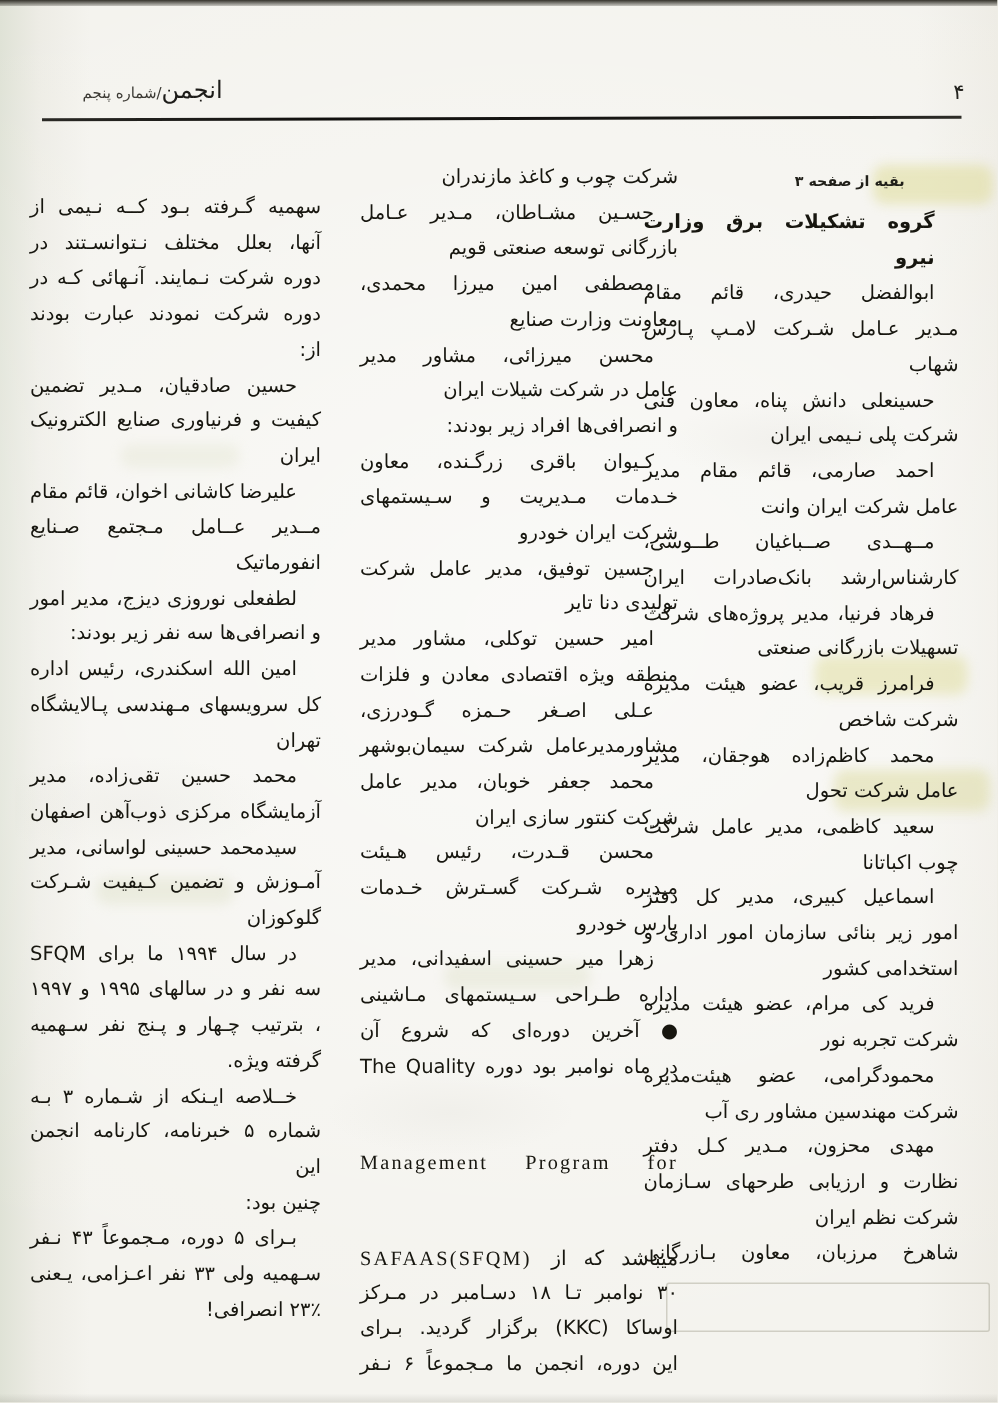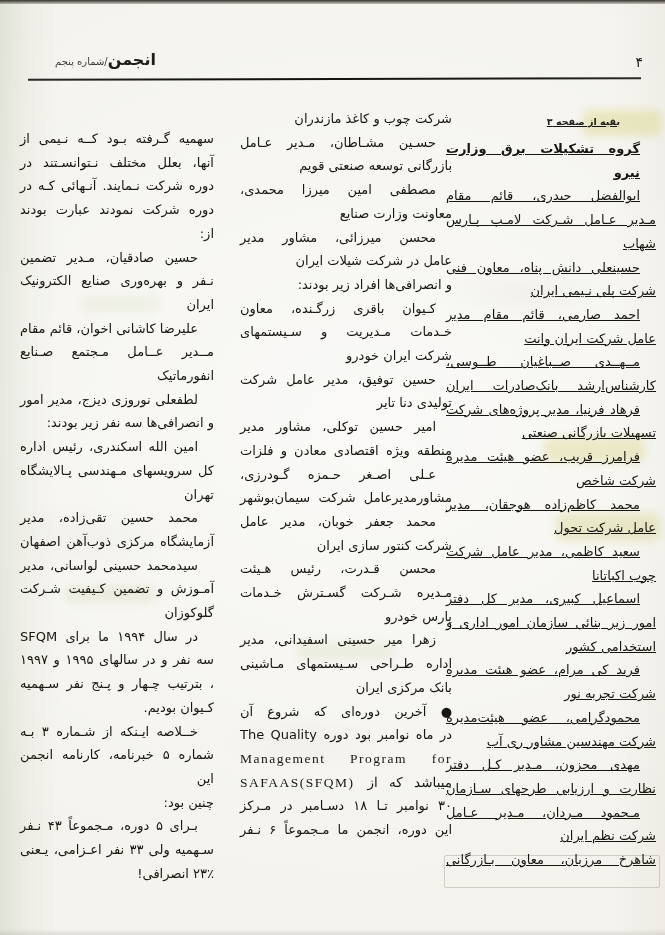--- a/index.html
+++ b/index.html
@@ -25,21 +25,21 @@
   .edge-bottom {
     position: absolute; left: 0; bottom: 0; width: 665px; height: 6px;
     background: linear-gradient(0deg, rgba(120,118,108,.18), rgba(120,118,108,0));
   }
 
   
   .hdr-title {
     position: absolute; left: 55px; top: 50px;
     direction: rtl; color: #1d1c19; white-space: nowrap;
   }
-  .hdr-title .t-bold { font-weight: bold; font-size: 16px; letter-spacing: .2px; }
+  .hdr-title .t-bold { font-weight: normal; font-size: 16px; letter-spacing: .2px; }
   .hdr-title .t-rest { font-size: 10px; color: #3c3a34; }
   .pg-num {
     position: absolute; right: 22px; top: 54px;
     font-size: 14px; color: #23221e;
   }
   .hdr-rule {
     position: absolute; left: 28px; top: 78px; width: 613px; height: 2px;
     background: linear-gradient(90deg, #2a2925, #11100e 30%, #1b1a17 85%, #2e2d28);
     transform: rotate(-0.15deg);
   }
@@ -47,34 +47,34 @@
   
   .col {
     position: absolute; top: 107px;
     direction: rtl;
     font-size: 13px; line-height: 23.7px;
     color: #17160f;
     text-rendering: optimizeLegibility;
   }
   .col-left  { left: 20px;  width: 194px; margin-top: 20px; }
   .col-mid   { left: 240px; width: 212px; }
-  .col-right { left: 446px; width: 210px; text-decoration: underline; }
+  .col-right { left: 429px; width: 210px; }
 
   .ln { direction: rtl; text-align: justify; text-align-last: justify; min-height: 23.7px; }
   .s-j  {}
   .s-ji { padding-right: 16px; }
   .s-r  { text-align-last: right; }
   .s-sm {
     font-size: 9.5px; font-weight: bold;
     text-align-last: right; padding-right: 36px;
     min-height: 30px; line-height: 30px; color: #201f19;
   }
   .s-b { font-weight: bold; }
   .s-lt { direction: ltr; text-align: justify; text-align-last: justify; }
-  .s-lt.latin { font-family: "Liberation Serif", "DejaVu Serif", serif; font-size: 13.5px; letter-spacing: 1.5px; }
+  .s-lt.latin { font-family: "Liberation Serif", "DejaVu Serif", serif; font-size: 13.5px; letter-spacing: 1.5px; margin-top: 40px; }
 
   
   .blob {
     position: absolute; border-radius: 8px;
     filter: blur(4px);
     pointer-events: none;
   }
   .blob.b1 { left: 582px; top: 110px; width: 80px;  height: 26px; background: #dcd98f; opacity: .5; }
   .blob.b2 { left: 543px; top: 437px; width: 102px; height: 26px; background: #dcd98f; opacity: .45; }
   .blob.b3 { left: 556px; top: 513px; width: 104px; height: 28px; background: #d8d692; opacity: .45; }
@@ -143,21 +143,20 @@
       <div class="ln s-r">چوب اکباتانا</div>
       <div class="ln s-ji">اسماعیل کبیری، مدیر کل دفتر</div>
       <div class="ln s-j">امور زیر بنائی سازمان امور اداری و</div>
       <div class="ln s-r">استخدامی کشور</div>
       <div class="ln s-ji">فرید کی مرام، عضو هیئت مدیره</div>
       <div class="ln s-r">شرکت تجربه نور</div>
       <div class="ln s-ji">محمودگرامی، عضو هیئت‌مدیره</div>
       <div class="ln s-r">شرکت مهندسین مشاور ری آب</div>
       <div class="ln s-ji">مهدی محزون، مـدیر کـل دفتر</div>
       <div class="ln s-j">نظارت و ارزیابی طرحهای سـازمان</div>
-      <div class="ln s-ji">مـحمود مـردان، مـدیر عـامل</div>
       <div class="ln s-r">شرکت نظم ایران</div>
       <div class="ln s-j">شاهرخ مرزبان، معاون بـازرگانی</div>
     </div>
   <div class="col col-mid">
       <div class="ln s-r">شرکت چوب و کاغذ مازندران</div>
       <div class="ln s-ji">حسـین مشـاطان، مـدیر عـامل</div>
       <div class="ln s-r">بازرگانی توسعه صنعتی قویم</div>
       <div class="ln s-ji">مصطفی امین میرزا محمدی،</div>
       <div class="ln s-r">معاونت وزارت صنایع</div>
       <div class="ln s-ji">محسن میرزائی، مشاور مدیر</div>
@@ -172,54 +171,54 @@
       <div class="ln s-j">منطقه ویژه اقتصادی معادن و فلزات</div>
       <div class="ln s-ji">عـلی اصـغر حـمزه گـودرزی،</div>
       <div class="ln s-j">مشاورمدیرعامل شرکت سیمان‌بوشهر</div>
       <div class="ln s-ji">محمد جعفر خوبان، مدیر عامل</div>
       <div class="ln s-r">شرکت کنتور سازی ایران</div>
       <div class="ln s-ji">محسن قـدرت، رئیس هـیئت</div>
       <div class="ln s-j">مـدیره شـرکت گسـترش خـدمات</div>
       <div class="ln s-r">پارس خودرو</div>
       <div class="ln s-ji">زهرا میر حسینی اسفیدانی، مدیر</div>
       <div class="ln s-j">اداره طـراحی سـیستمهای مـاشینی</div>
-      <div class="ln s-r">بانک مرکزی ایران</div>
       <div class="ln s-j">● آخرین دوره‌ای که شروع آن</div>
       <div class="ln s-j">در ماه نوامبر بود دوره The Quality</div>
       <div class="ln s-lt latin">Management Program for</div>
       <div class="ln s-lt latin">SAFAAS(SFQM) میباشد که از</div>
       <div class="ln s-j">۳۰ نوامبر تـا ۱۸ دسـامبر در مـرکز</div>
+      <div class="ln s-j">اوساکا (KKC) برگزار گردید. بـرای</div>
       <div class="ln s-j">این دوره، انجمن ما مـجموعاً ۶ نـفر</div>
     </div>
   <div class="col col-left">
       <div class="ln s-j">سهمیه گـرفته بـود کــه نـیمی از</div>
       <div class="ln s-j">آنها، بعلل مختلف نـتوانسـتند در</div>
       <div class="ln s-j">دوره شرکت نـمایند. آنـهائی کـه در</div>
       <div class="ln s-j">دوره شرکت نمودند عبارت بودند</div>
       <div class="ln s-r">از:</div>
       <div class="ln s-ji">حسین صادقیان، مـدیر تضمین</div>
-      <div class="ln s-j">نـفر و بهره‌وری صنایع الکترونیک</div>
+      <div class="ln s-j">کیفیت و فرنیا‌وری صنایع الکترونیک</div>
       <div class="ln s-r">ایران</div>
       <div class="ln s-ji">علیرضا کاشانی اخوان، قائم مقام</div>
       <div class="ln s-j">مــدیر عــامل مـجتمع صـنایع</div>
       <div class="ln s-r">انفورماتیک</div>
       <div class="ln s-ji">لطفعلی نوروزی دیزج، مدیر امور</div>
       <div class="ln s-r">و انصرافی‌ها سه نفر زیر بودند:</div>
       <div class="ln s-ji">امین الله اسکندری، رئیس اداره</div>
       <div class="ln s-j">کل سرویسهای مـهندسی پـالایشگاه</div>
       <div class="ln s-r">تهران</div>
       <div class="ln s-ji">محمد حسین تقی‌زاده، مدیر</div>
       <div class="ln s-j">آزمایشگاه مرکزی ذوب‌آهن اصفهان</div>
       <div class="ln s-ji">سیدمحمد حسینی لواسانی، مدیر</div>
       <div class="ln s-j">آمـوزش و تضمین کـیفیت شـرکت</div>
       <div class="ln s-r">گلوکوزان</div>
       <div class="ln s-ji">در سال ۱۹۹۴ ما برای SFQM</div>
       <div class="ln s-j">سه نفر و در سالهای ۱۹۹۵ و ۱۹۹۷</div>
       <div class="ln s-j">، بترتیب چـهار و پـنج نفر سـهمیه</div>
-      <div class="ln s-r">کـیوان بودیم.</div>
+      <div class="ln s-r">گرفته ویژه.</div>
       <div class="ln s-ji">خــلاصه ایـنکه از شـماره ۳ بـه</div>
       <div class="ln s-j">شماره ۵ خبرنامه، کارنامه انجمن این</div>
       <div class="ln s-r">چنین بود:</div>
       <div class="ln s-ji">بـرای ۵ دوره، مـجموعاً ۴۳ نـفر</div>
       <div class="ln s-j">سـهمیه ولی ۳۳ نفر اعـزامی، یـعنی</div>
       <div class="ln s-r">۲۳٪ انصرافی!</div>
     </div>
 
   <div class="edge-bottom"></div>
 </div>

